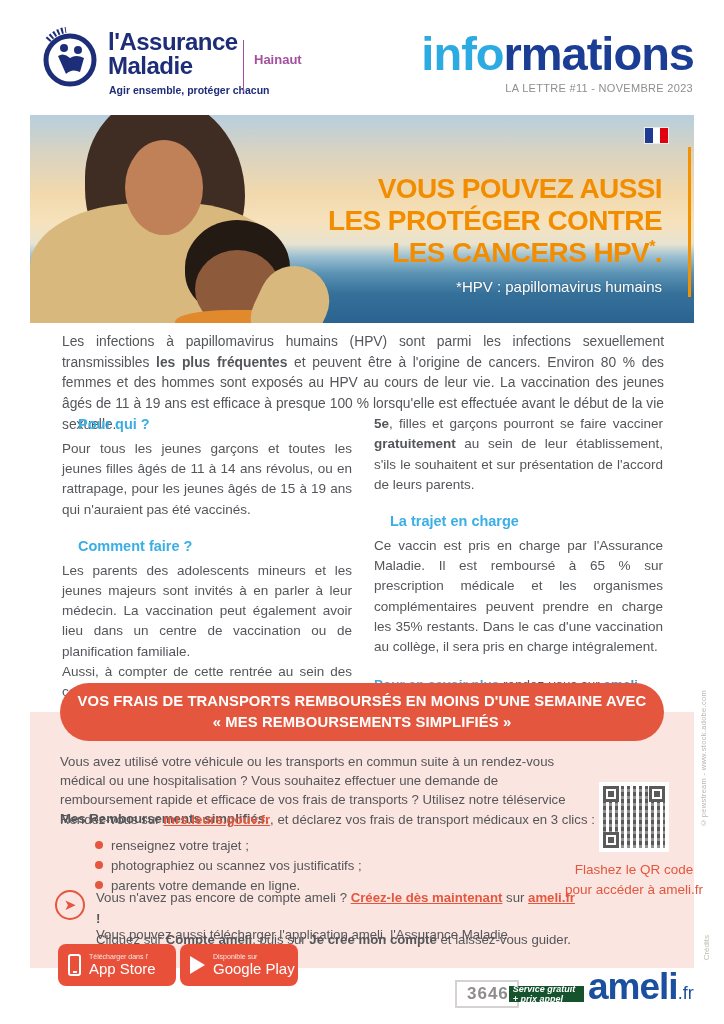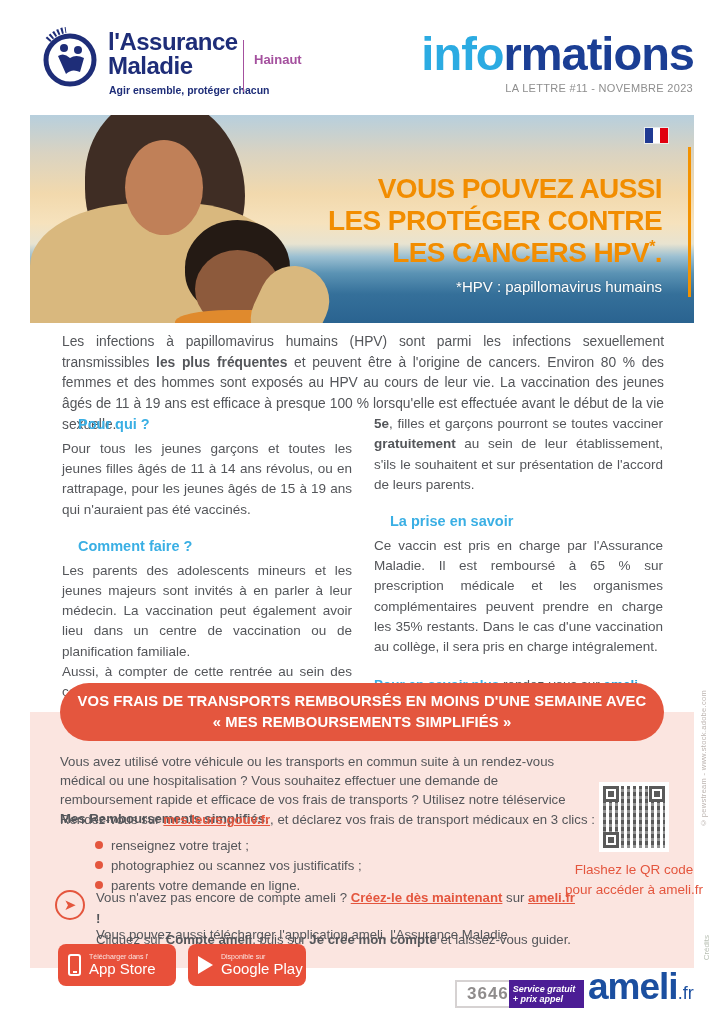--- a/index.html
+++ b/index.html
@@ -54,21 +54,21 @@
     display:flex; flex-direction:column; justify-content:center; text-align:center; color:#ffffff; font-weight:bold; font-size:14.8px; line-height:1.45; letter-spacing:0.1px; }
   .pink-p1 { position:absolute; left:60px; top:752px; width:532px; font-size:13.2px; line-height:1.45; }
   .pink-p2 { position:absolute; left:60px; top:812px; width:540px; font-size:13.2px; }
   .link-orange { color:#e4563e; text-decoration:underline; font-weight:bold; cursor:pointer; }
   .pink-bullets { position:absolute; left:95px; top:836px; font-size:13.2px; line-height:1.5; list-style:none; }
   .pink-bullets li { position:relative; padding-left:16px; }
   .pink-bullets li::before { content:""; position:absolute; left:0; top:5px; width:8px; height:8px; border-radius:50%; background:#e4563e; }
   .account-icon { position:absolute; left:55px; top:890px; width:30px; height:30px; border:2px solid #e4563e; border-radius:50%; color:#e4563e; display:flex; align-items:center; justify-content:center; font-size:15px; }
   .account-text { position:absolute; left:96px; top:887px; width:480px; font-size:13.2px; line-height:1.6; }
   .download-text { position:absolute; left:96px; top:927px; width:480px; font-size:13.2px; }
-  .store-badges { position:absolute; left:58px; top:944px; display:flex; gap:12px; }
+  .store-badges { position:absolute; left:58px; top:944px; display:flex; gap:4px; }
   .store-badge { width:118px; height:42px; background:#e8503a; border-radius:8px; color:#fff; display:flex; align-items:center; padding:0 10px; gap:8px; cursor:pointer; }
   .store-badge .txt .small { font-size:7px; opacity:0.85; line-height:1.1; }
   .store-badge .txt .big { font-size:15px; line-height:1.15; white-space:nowrap; }
   .phone-icon { width:13px; height:22px; border:2px solid #fff; border-radius:3px; position:relative; }
   .phone-icon::after { content:""; position:absolute; bottom:1px; left:50%; transform:translateX(-50%); width:4px; height:2px; background:#fff; }
   .play-icon { width:0; height:0; border-top:9px solid transparent; border-bottom:9px solid transparent; border-left:15px solid #ffffff; }
 
   
   .qr-wrap { position:absolute; left:599px; top:782px; width:70px; height:70px; background:#ffffff; padding:4px; }
   .qr { position:relative; width:62px; height:62px;
@@ -77,21 +77,21 @@
       repeating-linear-gradient(90deg,#5a5a5a 0 3px,#ffffff 3px 6px);
     background-blend-mode:screen; }
   .qr .finder { position:absolute; width:16px; height:16px; border:3px solid #5a5a5a; background:#ffffff; }
   .qr .finder::after { content:""; position:absolute; left:2px; top:2px; width:6px; height:6px; background:#5a5a5a; }
   .qr .f-tl { left:0; top:0; } .qr .f-tr { right:0; top:0; } .qr .f-bl { left:0; bottom:0; }
   .qr-caption { position:absolute; left:556px; top:860px; width:156px; text-align:center; color:#e4563e; font-size:13.5px; line-height:1.45; }
 
   
   .footer-3646 { position:absolute; left:455px; top:980px; display:flex; align-items:center; }
   .f-num { background:#ffffff; border:2px solid #d6d2d2; color:#8f8c8c; font-weight:bold; font-size:17px; padding:2px 8px 2px 10px; letter-spacing:1px; }
-  .f-service { background:#4c1d95; color:#ffffff; font-size:9px; font-weight:bold; font-style:italic; line-height:1.15; padding:4px 9px 4px 4px; margin-left:-10px; height:28px; display:flex; flex-direction:column; justify-content:center; }
+  .f-service { background:#14532d; color:#ffffff; font-size:9px; font-weight:bold; font-style:italic; line-height:1.15; padding:4px 9px 4px 4px; margin-left:-10px; height:16px; display:flex; flex-direction:column; justify-content:center; }
   .footer-ameli { position:absolute; left:588px; top:966px; color:#1b4fa0; white-space:nowrap; }
   .footer-ameli .am { font-size:37px; font-weight:bold; letter-spacing:-1px; }
   .footer-ameli .fr { font-size:18px; font-weight:normal; }
 
   .watermark-photo { position:absolute; left:699px; top:690px; writing-mode:vertical-rl; transform:rotate(180deg); font-size:7.5px; color:#bdb5b1; letter-spacing:0.3px; }
   .watermark-credits { position:absolute; left:702px; top:935px; writing-mode:vertical-rl; transform:rotate(180deg); font-size:8px; color:#b9c0b4; }
 </style>
 </head>
 <body>
 
@@ -143,23 +143,23 @@
   <div class="col col-left body-text">
     <div class="col-heading">Pour qui ?</div>
     <p>Pour tous les jeunes garçons et toutes les jeunes filles âgés de 11 à 14 ans révolus, ou en rattrapage, pour les jeunes âgés de 15 à 19 ans qui n'auraient pas été vaccinés.</p>
     <div class="col-gap"></div>
     <div class="col-heading">Comment faire ?</div>
     <p>Les parents des adolescents mineurs et les jeunes majeurs sont invités à en parler à leur médecin. La vaccination peut également avoir lieu dans un centre de vaccination ou de planification familiale.</p>
     <p><span>Aussi, à compter de cette rentrée au sein des collèges </span><b>pour tous les élèves en classe de</b></p>
   </div>
 
   <div class="col col-right body-text">
-    <p><b>5e</b><span>, filles et garçons pourront se toutes vacciner </span><b>gratuitement</b><span> au sein de leur établissement, s'ils le souhaitent et sur présentation de l'accord de leurs parents.</span></p>
+    <p><b>5e</b><span>, filles et garçons pourront se faire vacciner </span><b>gratuitement</b><span> au sein de leur établissement, s'ils le souhaitent et sur présentation de l'accord de leurs parents.</span></p>
     <div class="col-gap"></div>
-    <div class="col-heading">La prise en savoir</div>
+    <div class="col-heading">La trajet en charge</div>
     <p>Ce vaccin est pris en charge par l'Assurance Maladie. Il est remboursé à 65 % sur prescription médicale et les organismes complémentaires peuvent prendre en charge les 35% restants. Dans le cas d'une vaccination au collège, il sera pris en charge intégralement.</p>
     <p class="more-info"><span class="mi-bold">Pour en savoir plus</span><span> rendez-vous sur </span><a class="link-blue">ameli</a></p>
   </div>
 
   <div class="pink-box"></div>
   <div class="banner">
     <div>VOS FRAIS DE TRANSPORTS REMBOURSÉS EN MOINS D'UNE SEMAINE AVEC</div>
     <div>« MES REMBOURSEMENTS SIMPLIFIÉS »</div>
   </div>
 

